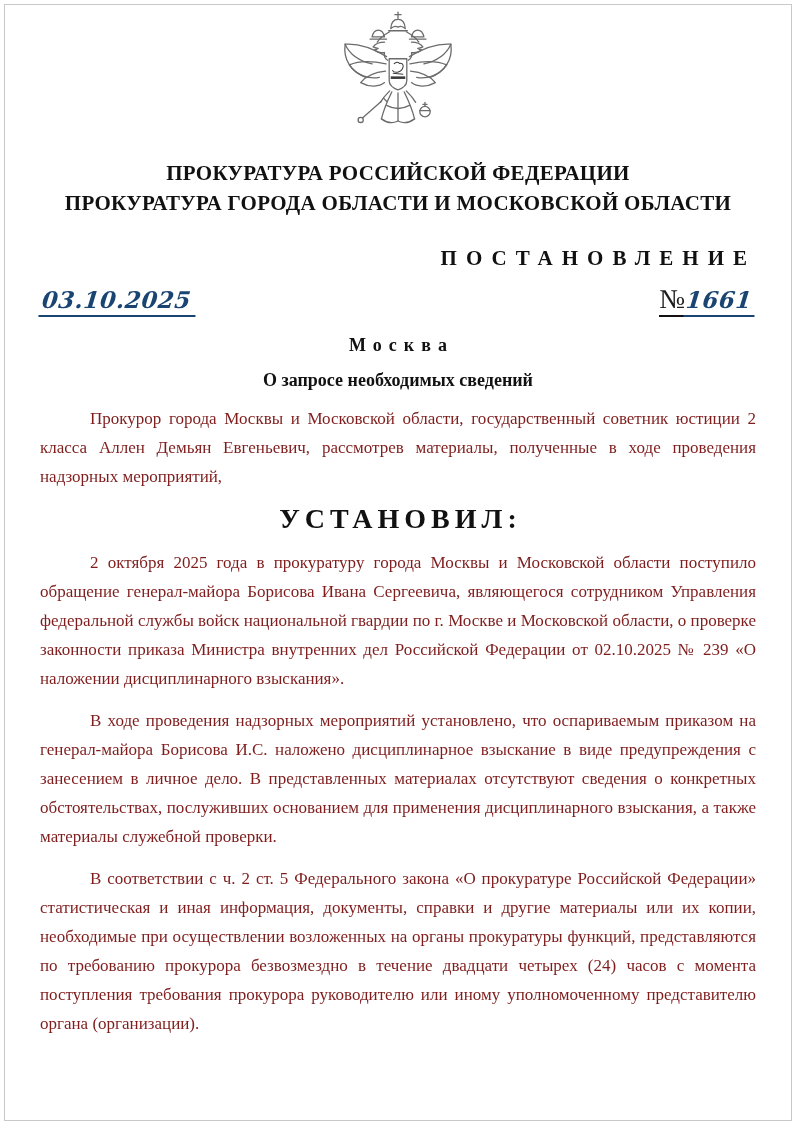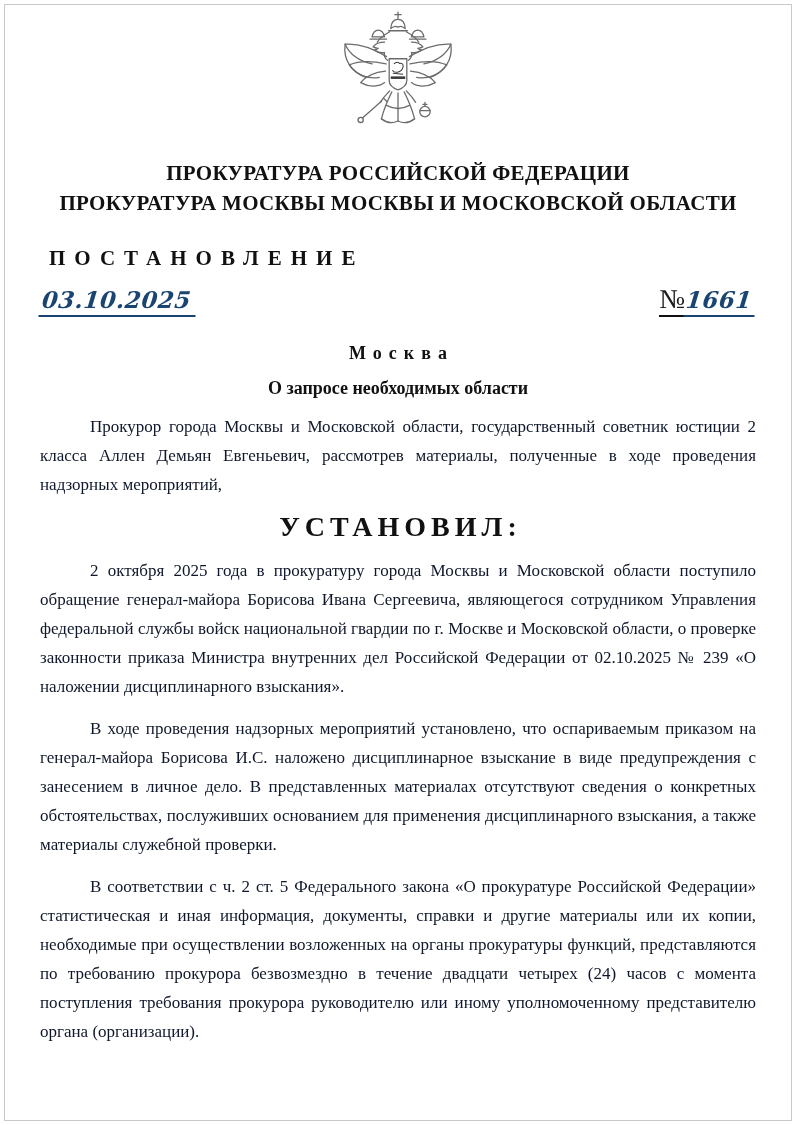--- a/index.html
+++ b/index.html
@@ -15,21 +15,21 @@
   .emblem { text-align:center; margin:0 auto; width:130px; height:140px; }
   .emblem svg { width:100%; height:100%; }
 
   .org1, .org2 {
     text-align:center; font-weight:bold; font-size:21px; line-height:30px;
     white-space:nowrap; letter-spacing:0.3px;
   }
   .org1 { margin-top:8px; }
 
   .doc-type {
-    text-align:left; font-weight:bold; font-size:21px;
+    text-align:right; font-weight:bold; font-size:21px;
     letter-spacing:9px; margin-top:28px; text-indent:9px;
   }
 
   .date-row {
     display:flex; justify-content:space-between; align-items:flex-end;
     margin-top:12px; height:34px;
   }
   .script {
     font-family:"DejaVu Serif","Liberation Serif",serif;
     font-style:italic; font-weight:bold; color:#1a4572;
@@ -41,29 +41,29 @@
   }
   .number-wrap { display:inline-flex; align-items:flex-end; }
   .no-sign {
     font-size:27px; line-height:27px; color:#1c1c1c;
     border-bottom:2px solid #111; padding-bottom:2px;
   }
   .num-script { font-size:23px; border-bottom:2px solid #1a4572; padding:0 4px 2px 1px; }
 
   .city {
     text-align:center; font-weight:bold; font-size:18px;
-    letter-spacing:7px; margin-top:26px; text-indent:7px;
+    letter-spacing:7px; margin-top:18px; text-indent:7px;
   }
   .subject {
     text-align:center; font-weight:bold; font-size:18px; margin-top:14px;
   }
 
   .bodytext {
     font-size:17px; line-height:29px; text-align:justify;
-    text-indent:50px; margin-top:13px; color:#0f172a;
+    text-indent:50px; margin-top:13px; color:#7f1d1d;
   }
   .ustanovil {
     text-align:center; font-weight:bold; font-size:28px;
     letter-spacing:5px; margin-top:12px; text-indent:5px;
   }
 </style>
 </head>
 <body>
 
 <div class="sheet-border"></div>
@@ -116,34 +116,34 @@
 
       <g stroke="#3c3c3c" stroke-width="2" fill="none">
         <path d="M112 104 q6 -6 11 -1 q7 -1 7 6 q-2 9 -11 11 q-7 1 -10 -4"></path>
         <path d="M110 122 l20 2"></path>
       </g>
       <rect x="106" y="128" width="28" height="5" fill="#3c3c3c" stroke="none"></rect>
     </svg>
   </div>
 
   <div class="org1">ПРОКУРАТУРА РОССИЙСКОЙ ФЕДЕРАЦИИ</div>
-  <div class="org2">ПРОКУРАТУРА МОСКВЫ МОСКВЫ И МОСКОВСКОЙ ОБЛАСТИ</div>
+  <div class="org2">ПРОКУРАТУРА ГОРОДА ОБЛАСТИ И МОСКОВСКОЙ ОБЛАСТИ</div>
 
   <div class="doc-type">ПОСТАНОВЛЕНИЕ</div>
 
   <div class="date-row">
     <span class="script date-script">03.10.2025</span>
     <span class="number-wrap">
       <span class="no-sign">№</span>
         <span class="script num-script">1661</span>
     </span>
   </div>
 
   <div class="city">Москва</div>
-  <div class="subject">О запросе необходимых области</div>
+  <div class="subject">О запросе необходимых сведений</div>
 
   <p class="bodytext">Прокурор города Москвы и Московской области, государственный советник юстиции 2 класса Аллен Демьян Евгеньевич, рассмотрев материалы, полученные в ходе проведения надзорных мероприятий,</p>
 
   <div class="ustanovil">УСТАНОВИЛ:</div>
 
   <p class="bodytext">2 октября 2025 года в прокуратуру города Москвы и Московской области поступило обращение генерал-майора Борисова Ивана Сергеевича, являющегося сотрудником Управления федеральной службы войск национальной гвардии по г. Москве и Московской области, о проверке законности приказа Министра внутренних дел Российской Федерации от 02.10.2025 № 239 «О наложении дисциплинарного взыскания».</p>
   <p class="bodytext">В ходе проведения надзорных мероприятий установлено, что оспариваемым приказом на генерал-майора Борисова И.С. наложено дисциплинарное взыскание в виде предупреждения с занесением в личное дело. В представленных материалах отсутствуют сведения о конкретных обстоятельствах, послуживших основанием для применения дисциплинарного взыскания, а также материалы служебной проверки.</p>
   <p class="bodytext">В соответствии с ч. 2 ст. 5 Федерального закона «О прокуратуре Российской Федерации» статистическая и иная информация, документы, справки и другие материалы или их копии, необходимые при осуществлении возложенных на органы прокуратуры функций, представляются по требованию прокурора безвозмездно в течение двадцати четырех (24) часов с момента поступления требования прокурора руководителю или иному уполномоченному представителю органа (организации).</p>
 
 </div>

